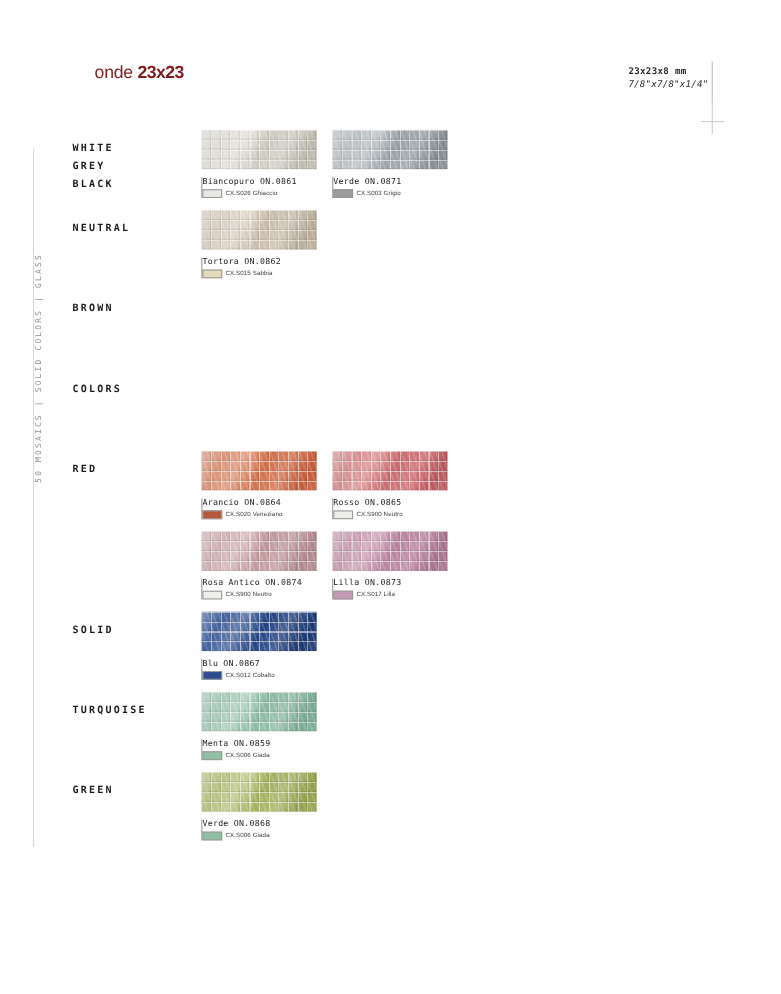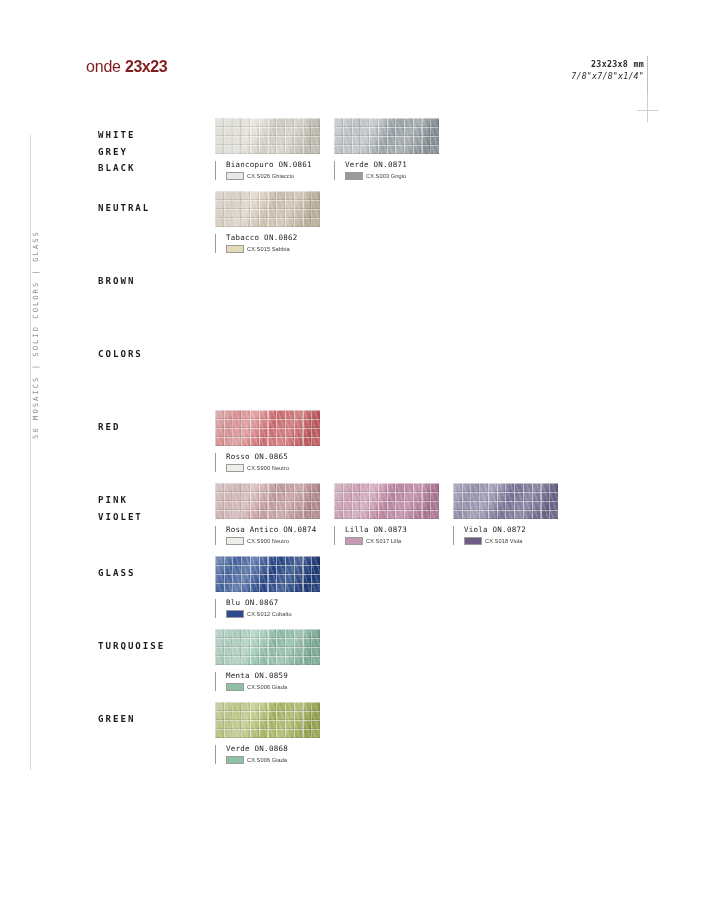--- a/index.html
+++ b/index.html
@@ -37,21 +37,21 @@
     font-size:16px;
     color:#7f1d1d;
     letter-spacing:-0.2px;
     margin-left:20px;
   }
   .page-title .light{font-weight:400;}
   .page-title .bold{font-weight:700;letter-spacing:-0.5px;}
 
   .size-block{
     position:absolute; right:66px; top:59px;
-    text-align:right;
+    text-align:left;
     font-family:"DejaVu Sans Mono", monospace;
     color:#2a2a2a;
   }
   .size-mm{font-size:8.3px;font-weight:700;letter-spacing:0.3px;}
   .size-in{font-size:8.3px;font-style:italic;letter-spacing:0.2px;margin-top:2px;}
 
   .size-rule{
     position:absolute; right:62px; top:56px; width:1px; height:38px;
     background:#bfbfbf;
   }
@@ -59,21 +59,21 @@
     position:absolute; right:62px; top:94px; width:1px; height:28px;
     background:#cfcfcf;
   }
   .crop-h{
     position:absolute; right:52px; top:110px; width:21px; height:1px;
     background:#cfcfcf;
   }
 
   
   .grid{position:absolute; left:66px; top:118px; width:580px;}
-  .row{position:relative; height:73px;margin-left:32px;}
+  .row{position:relative; height:73px;}
 
   .cat{
     position:absolute; left:0; top:9px;
     width:112px;
     font-family:"DejaVu Sans Mono", monospace;
     font-size:9.1px;
     font-weight:700;
     letter-spacing:2.0px;
     color:#1c1c1c;
     line-height:16.5px;
@@ -136,21 +136,21 @@
     opacity:.75;
   }
   .swatch .shade{
     position:absolute;inset:0;
     background:linear-gradient(100deg, rgba(0,0,0,0.09) 0%, rgba(0,0,0,0) 42%, rgba(0,0,0,0.07) 100%);
   }
 
   .info{
     position:relative;
     margin-top:6px;
-    padding-left:11px;
+    padding-left:1px;
   }
   .info:before{
     content:"";
     position:absolute; left:0; top:1px;
     width:1px; height:19px;
     background:#9a9a9a;
   }
   .pname{
     font-family:"DejaVu Sans Mono", monospace;
     font-size:7.5px;
@@ -236,21 +236,21 @@
         <div>NEUTRAL</div>
       </div>
       <div class="cells"><div class="cell"><div class="swatch">
             <div class="base" style="background: linear-gradient(105deg, rgb(232, 222, 208) 0%, rgb(217, 204, 186) 48%, rgb(203, 188, 167) 100%);"></div>
             <div class="gloss"></div>
             <div class="tiles"></div>
             <div class="tiles2"></div>
             <div class="gloss2"></div>
             <div class="shade"></div>
           </div><div class="info">
-            <div class="pname">Tabacco ON.0862</div>
+            <div class="pname">Tortora ON.0862</div>
             <div class="grout">
               <span class="chip" style="background: rgb(228, 217, 184);"></span>
               <span class="gname">CX.S015 Sabbia</span>
             </div>
           </div></div></div>
     </div>
     <div class="row">
       <div class="cat">
         <div>BROWN</div>
       </div>
@@ -259,39 +259,48 @@
     <div class="row">
       <div class="cat">
         <div>COLORS</div>
       </div>
     </div>
     <div class="row">
       <div class="cat">
         <div>RED</div>
       </div>
       <div class="cells"><div class="cell"><div class="swatch">
+            <div class="base" style="background: linear-gradient(105deg, rgb(232, 160, 131) 0%, rgb(224, 122, 82) 48%, rgb(217, 96, 58) 100%);"></div>
+            <div class="gloss"></div>
+            <div class="tiles"></div>
+            <div class="tiles2"></div>
+            <div class="gloss2"></div>
+            <div class="shade"></div>
+          </div><div class="info">
+            <div class="pname">Arancio ON.0864</div>
+            <div class="grout">
+              <span class="chip" style="background: rgb(180, 87, 58);"></span>
+              <span class="gname">CX.S020 Veneziano</span>
+            </div>
+          </div></div><div class="cell"><div class="swatch">
             <div class="base" style="background: linear-gradient(105deg, rgb(229, 154, 156) 0%, rgb(218, 117, 120) 48%, rgb(207, 92, 99) 100%);"></div>
             <div class="gloss"></div>
             <div class="tiles"></div>
             <div class="tiles2"></div>
             <div class="gloss2"></div>
             <div class="shade"></div>
           </div><div class="info">
             <div class="pname">Rosso ON.0865</div>
             <div class="grout">
               <span class="chip" style="background: rgb(238, 238, 234);"></span>
               <span class="gname">CX.S900 Neutro</span>
             </div>
           </div></div></div>
     </div>
     <div class="row">
-      <div class="cat">
-        <div>PINK</div>
-        <div>VIOLET</div>
-      </div>
       <div class="cells"><div class="cell"><div class="swatch">
             <div class="base" style="background: linear-gradient(105deg, rgb(223, 192, 193) 0%, rgb(207, 165, 168) 48%, rgb(194, 148, 154) 100%);"></div>
             <div class="gloss"></div>
             <div class="tiles"></div>
             <div class="tiles2"></div>
             <div class="gloss2"></div>
             <div class="shade"></div>
           </div><div class="info">
             <div class="pname">Rosa Antico ON.0874</div>
             <div class="grout">
@@ -304,38 +313,25 @@
             <div class="tiles"></div>
             <div class="tiles2"></div>
             <div class="gloss2"></div>
             <div class="shade"></div>
           </div><div class="info">
             <div class="pname">Lilla ON.0873</div>
             <div class="grout">
               <span class="chip" style="background: rgb(196, 154, 180);"></span>
               <span class="gname">CX.S017 Lilla</span>
             </div>
-          </div></div><div class="cell"><div class="swatch">
-            <div class="base" style="background: linear-gradient(105deg, rgb(154, 147, 180) 0%, rgb(129, 123, 160) 48%, rgb(110, 104, 143) 100%);"></div>
-            <div class="gloss"></div>
-            <div class="tiles"></div>
-            <div class="tiles2"></div>
-            <div class="gloss2"></div>
-            <div class="shade"></div>
-          </div><div class="info">
-            <div class="pname">Viola ON.0872</div>
-            <div class="grout">
-              <span class="chip" style="background: rgb(108, 92, 134);"></span>
-              <span class="gname">CX.S018 Viola</span>
-            </div>
-          </div></div></div>
-    </div>
-    <div class="row">
-      <div class="cat">
-        <div>GLASS</div>
+          </div></div></div>
+    </div>
+    <div class="row">
+      <div class="cat">
+        <div>SOLID</div>
       </div>
       <div class="cells"><div class="cell"><div class="swatch">
             <div class="base" style="background: linear-gradient(105deg, rgb(58, 95, 164) 0%, rgb(39, 73, 141) 48%, rgb(29, 60, 125) 100%);"></div>
             <div class="gloss"></div>
             <div class="tiles"></div>
             <div class="tiles2"></div>
             <div class="gloss2"></div>
             <div class="shade"></div>
           </div><div class="info">
             <div class="pname">Blu ON.0867</div>

